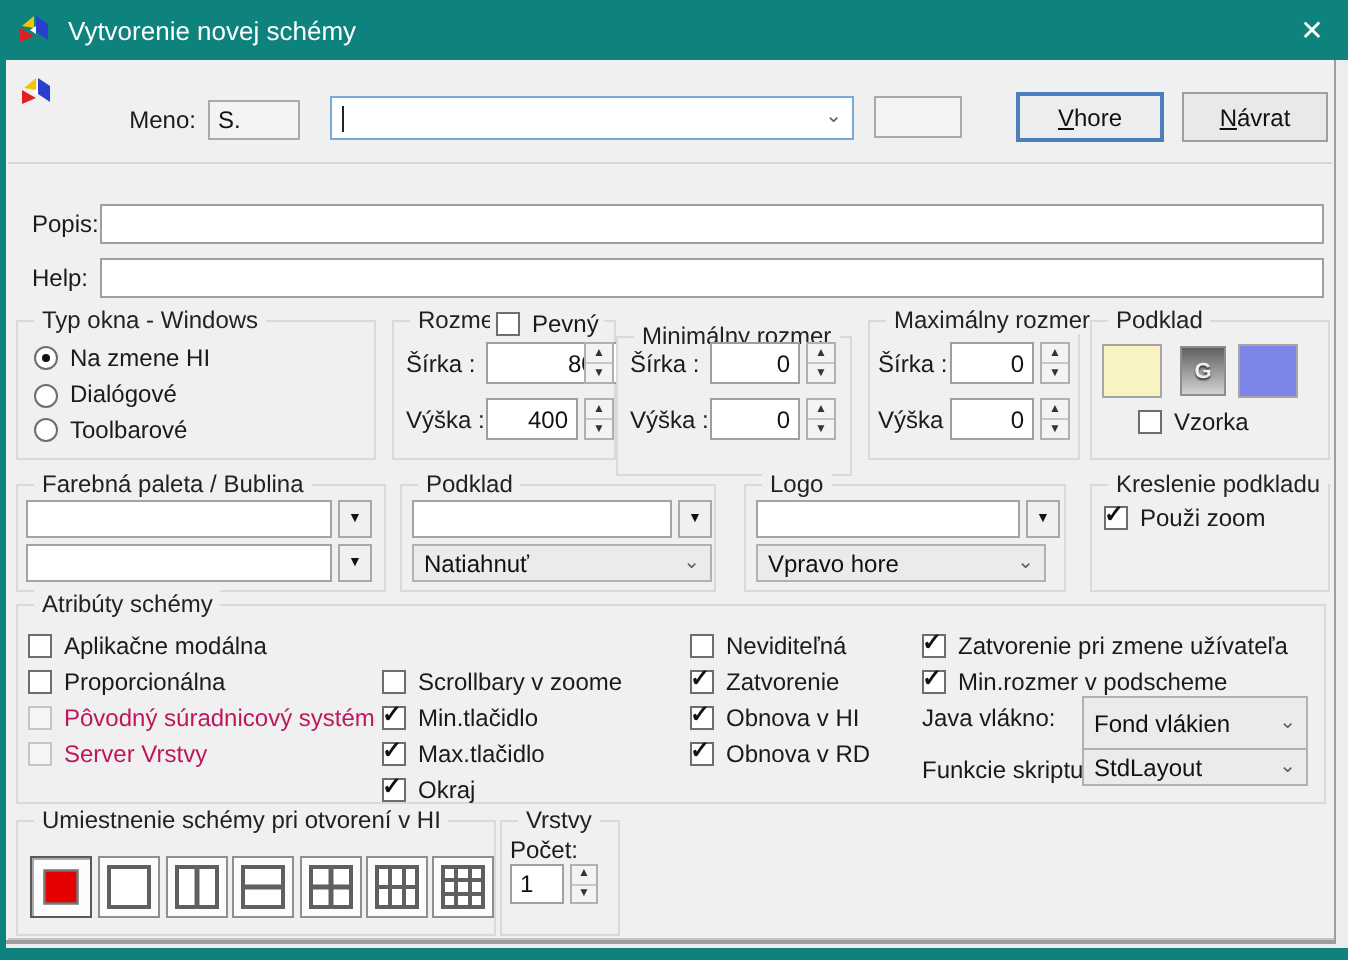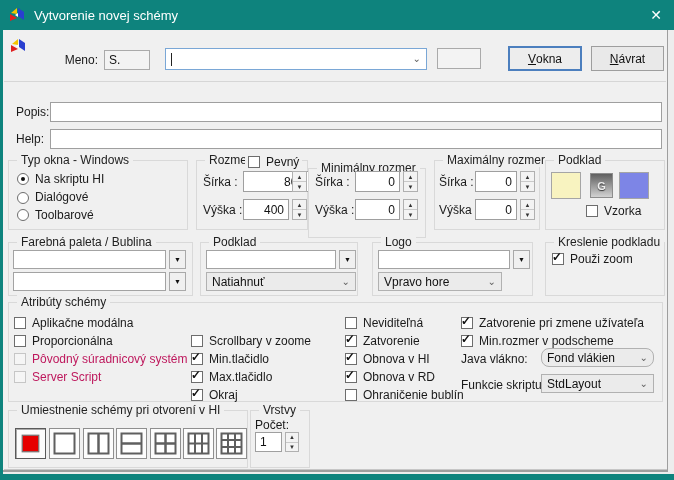--- a/index.html
+++ b/index.html
@@ -141,41 +141,41 @@
     <span class="abs lbl" style="left:45px;top:23px;width:50px;text-align:right;">Meno:</span>
     <input class="abs tf gray" style="left: 101px; top: 20px; width: 46px;" value="S.">
     <div class="abs combo" style="left:162px;top:18px;width:262px;height:22px;">
       <span class="caret"></span>
       <span></span>
       <span class="chev">⌄</span>
     </div>
     <input class="abs tf gray" style="left: 434px; top: 18px; width: 44px; height: 21px;" value="">
     <button class="abs btn default" style="left:505px;top:16px;width:74px;height:25px;">
       <span class="u">V</span>
-        <span>okna</span>
+        <span>hore</span>
     </button>
     <button class="abs btn" style="left:588px;top:16px;width:73px;height:25px;">
       <span class="u">N</span>
         <span>ávrat</span>
     </button>
 
     <div class="abs sepline" style="left:1px;top:51px;width:662px;"></div>
 
     <span class="abs lbl" style="left:13px;top:75px;">Popis:</span>
     <input class="abs tf" style="left: 47px; top: 72px; width: 612px;" value="">
     <span class="abs lbl" style="left:13px;top:102px;">Help:</span>
     <input class="abs tf" style="left: 47px; top: 99px; width: 612px;" value="">
 
     <div class="abs group" style="left:5px;top:130px;width:180px;height:70px;">
       <span class="gtitle">Typ okna - Windows</span>
       <div class="abs rd on" style="left:8px;top:10px;">
         <span class="circle">
             <span class="dot"></span>
           </span>
-        <span class="lbl">Na skriptu HI</span>
+        <span class="lbl">Na zmene HI</span>
       </div>
       <div class="abs rd" style="left:8px;top:28px;align-items:flex-end;">
         <span class="circle"></span>
         <span class="lbl">Dialógové</span>
       </div>
       <div class="abs rd" style="left:8px;top:46px;">
         <span class="circle"></span>
         <span class="lbl">Toolbarové</span>
       </div>
     </div>
@@ -265,21 +265,21 @@
         </svg>
     </span>
     <div class="abs gbtn" style="left:587px;top:143px;width:23px;height:25px;">
       <span>G</span>
     </div>
     <span class="abs swatch" style="left:616px;top:142px;width:30px;height:27px;">
       <svg width="28" height="25">
           <rect x="0" y="0" width="28" height="25" fill="#7d85e6"></rect>
         </svg>
     </span>
-    <div class="abs cb" style="left:556px;top:173px;padding-left:27px;">
+    <div class="abs cb" style="left:539px;top:173px;padding-left:27px;">
       <span class="box"></span>
       <span class="lbl">Vzorka</span>
     </div>
 
     <div class="abs group" style="left:5px;top:212px;width:185px;height:54px;">
       <span class="gtitle">Farebná paleta / Bublina</span>
     </div>
     <div class="abs wcombo" style="left:10px;top:220px;width:153px;height:19px;">
       <span></span>
     </div>
@@ -309,21 +309,21 @@
 
     <div class="abs group" style="left:369px;top:212px;width:161px;height:54px;">
       <span class="gtitle">Logo</span>
     </div>
     <div class="abs wcombo" style="left:375px;top:220px;width:132px;height:19px;">
       <span></span>
     </div>
     <div class="abs dbtn" style="left:510px;top:220px;height:19px;">
       <span>▼</span>
     </div>
-    <div class="abs sel" style="left:375px;top:242px;width:124px;height:19px;align-items:center;">
+    <div class="abs sel" style="left:375px;top:242px;width:145px;height:19px;align-items:center;">
       <span>Vpravo hore</span>
       <span class="chev">⌄</span>
     </div>
 
     <div class="abs group" style="left:542px;top:212px;width:120px;height:54px;">
       <span class="gtitle">Kreslenie podkladu</span>
     </div>
     <div class="abs cb on" style="left:549px;top:221px;">
       <span class="box">
           <span class="mark">✓</span>
@@ -342,21 +342,21 @@
     <div class="abs cb" style="left:11px;top:285px;">
       <span class="box"></span>
       <span class="lbl">Aplikačne modálna</span>
     </div>
     <div class="abs cb dis" style="left:11px;top:321px;">
       <span class="box"></span>
       <span class="lbl">Pôvodný súradnicový systém</span>
     </div>
     <div class="abs cb dis" style="left:11px;top:339px;">
       <span class="box"></span>
-      <span class="lbl">Server Script</span>
+      <span class="lbl">Server Vrstvy</span>
     </div>
 
     <div class="abs cb" style="left:188px;top:303px;">
       <span class="box"></span>
       <span class="lbl">Scrollbary v zoome</span>
     </div>
     <div class="abs cb on" style="left:188px;top:321px;">
       <span class="box">
           <span class="mark">✓</span>
         </span>
@@ -390,39 +390,35 @@
           <span class="mark">✓</span>
         </span>
       <span class="lbl">Obnova v HI</span>
     </div>
     <div class="abs cb on" style="left:342px;top:339px;">
       <span class="box">
           <span class="mark">✓</span>
         </span>
       <span class="lbl">Obnova v RD</span>
     </div>
-    <div class="abs cb" style="left:342px;top:357px;">
-      <span class="box"></span>
-      <span class="lbl">Ohraničenie bublín</span>
-    </div>
 
     <div class="abs cb on" style="left:458px;top:285px;">
       <span class="box">
           <span class="mark">✓</span>
         </span>
       <span class="lbl">Zatvorenie pri zmene užívateľa</span>
     </div>
     <div class="abs cb on" style="left:458px;top:303px;">
       <span class="box">
           <span class="mark">✓</span>
         </span>
       <span class="lbl">Min.rozmer v podscheme</span>
     </div>
     <span class="abs lbl" style="left:458px;top:322px;">Java vlákno:</span>
-    <div class="abs sel" style="left:538px;top:318px;width:113px;height:19px;border-radius:8px;">
+    <div class="abs sel" style="left:538px;top:318px;width:113px;height:27px;">
       <span>Fond vlákien</span>
       <span class="chev">⌄</span>
     </div>
     <span class="abs lbl" style="left:458px;top:348px;">Funkcie skriptu:</span>
     <div class="abs sel" style="left:538px;top:344px;width:113px;height:19px;">
       <span>StdLayout</span>
       <span class="chev">⌄</span>
     </div>
 
     <div class="abs group" style="left:5px;top:380px;width:240px;height:58px;">

